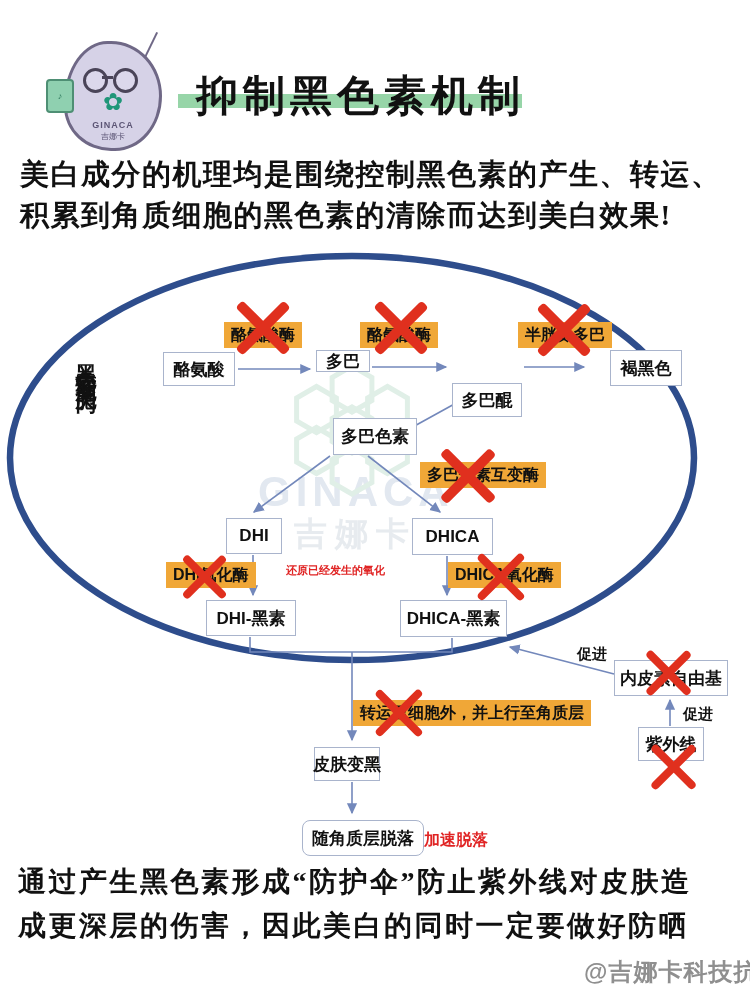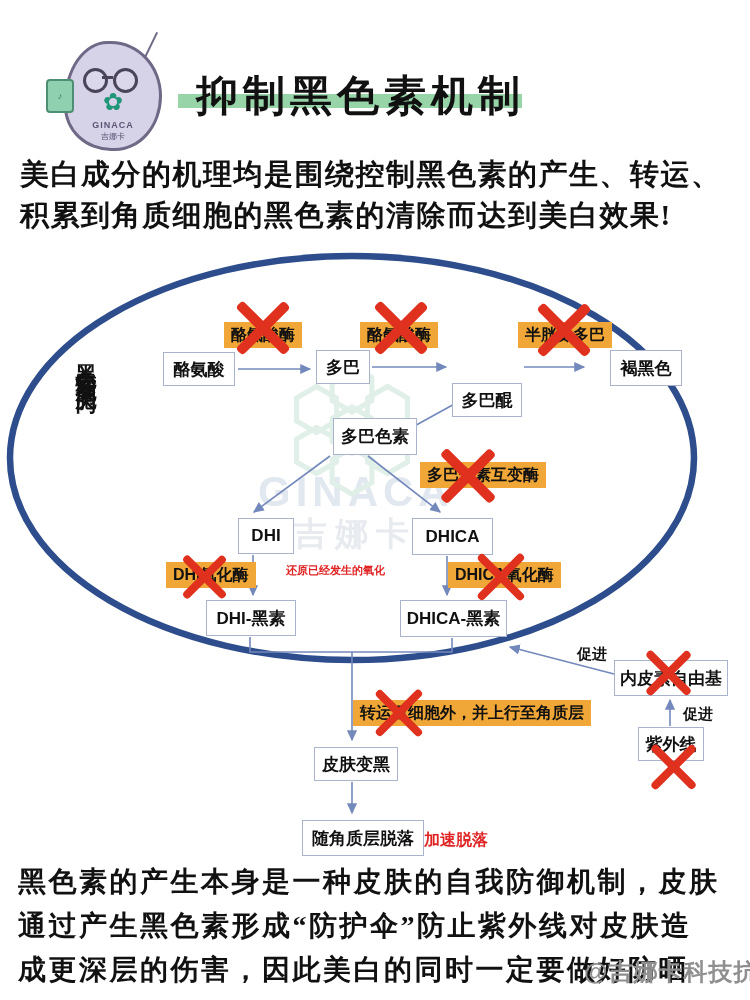--- a/index.html
+++ b/index.html
@@ -133,30 +133,30 @@
         <path d="M352,402 L352,490" marker-end="url(#ah)"></path>
         <path d="M614,424 L510,397" marker-end="url(#ah)"></path>
         <path d="M670,476 L670,450" marker-end="url(#ah)"></path>
         <path d="M352,532 L352,563" marker-end="url(#ah)"></path>
       </g>
     </svg>
 
     <div class="vlabel">黑色素细胞（胞内）</div>
 
     <div class="node" style="left:163px;top:102px;width:72px;height:34px;">酪氨酸</div>
-    <div class="node" style="left:316px;top:100px;width:54px;height:34px;">多巴</div>
+    <div class="node" style="left:316px;top:100px;width:54px;height:22px;">多巴</div>
     <div class="node" style="left:452px;top:100px;width:70px;height:34px;margin-top:33px;">多巴醌</div>
     <div class="node" style="left:610px;top:100px;width:72px;height:36px;">褐黑色</div>
     <div class="node" style="left:306px;top:168px;width:84px;height:37px;margin-left:27px;">多巴色素</div>
-    <div class="node" style="left:226px;top:268px;width:56px;height:36px;margin-left:12px;">DHI</div>
+    <div class="node" style="left:226px;top:268px;width:56px;height:36px;">DHI</div>
     <div class="node" style="left:412px;top:268px;width:81px;height:37px;">DHICA</div>
     <div class="node" style="left:206px;top:350px;width:90px;height:36px;">DHI-黑素</div>
     <div class="node" style="left:400px;top:350px;width:107px;height:37px;">DHICA-黑素</div>
-    <div class="node" style="left:314px;top:497px;width:84px;height:34px;">皮肤变黑</div>
-    <div class="node" style="left:302px;top:570px;width:122px;height:36px;">随角质层脱落</div>
+    <div class="node" style="left:314px;top:497px;width:66px;height:34px;">皮肤变黑</div>
+    <div class="node" style="left:302px;top:570px;width:122px;height:36px;border-radius:8px;">随角质层脱落</div>
     <div class="node" style="left:614px;top:410px;width:114px;height:36px;">内皮素自由基</div>
     <div class="node" style="left:638px;top:477px;width:66px;height:34px;">紫外线</div>
 
     <div class="enzyme" style="left:224px;top:72px;">酪氨酸酶</div>
     <div class="enzyme" style="left:360px;top:72px;">酪氨酸酶</div>
     <div class="enzyme" style="left:518px;top:72px;">半胱氨多巴</div>
     <div class="enzyme" style="left:420px;top:212px;">多巴色素互变酶</div>
     <div class="enzyme" style="left:166px;top:312px;">DHI氧化酶</div>
     <div class="enzyme" style="left:448px;top:312px;">DHICA氧化酶</div>
     <div class="enzyme" style="left:353px;top:450px;">转运至细胞外，并上行至角质层</div>
@@ -171,19 +171,18 @@
     <div class="xmark" style="left:533px;top:49px;width:62px;height:62px;"></div>
     <div class="xmark" style="left:436px;top:194px;width:64px;height:64px;"></div>
     <div class="xmark sm" style="left:179px;top:300px;width:52px;height:54px;"></div>
     <div class="xmark sm" style="left:473px;top:299px;width:56px;height:56px;"></div>
     <div class="xmark sm" style="left:371px;top:434px;width:56px;height:58px;"></div>
     <div class="xmark sm" style="left:642px;top:396px;width:54px;height:54px;"></div>
     <div class="xmark sm" style="left:647px;top:489px;width:54px;height:56px;"></div>
   </div>
 
   <div class="footer">
-    <div>黑色素的产生本身是一种皮肤的自我防御机制，皮肤</div>
     <div>通过产生黑色素形成“防护伞”防止紫外线对皮肤造</div>
     <div>成更深层的伤害，因此美白的同时一定要做好防晒</div>
   </div>
 
   <div class="corner-wm">@吉娜卡科技抗衰</div>
 </div>
 
 </body></html>

